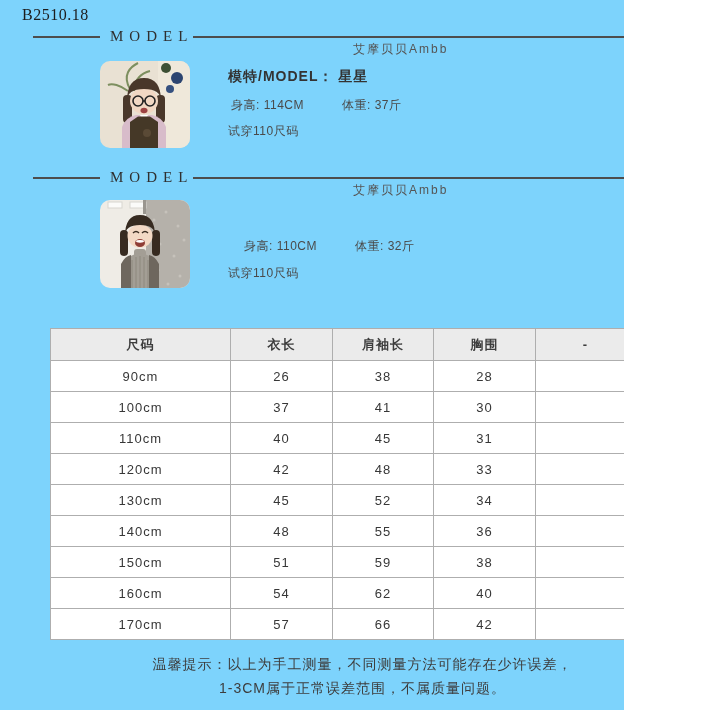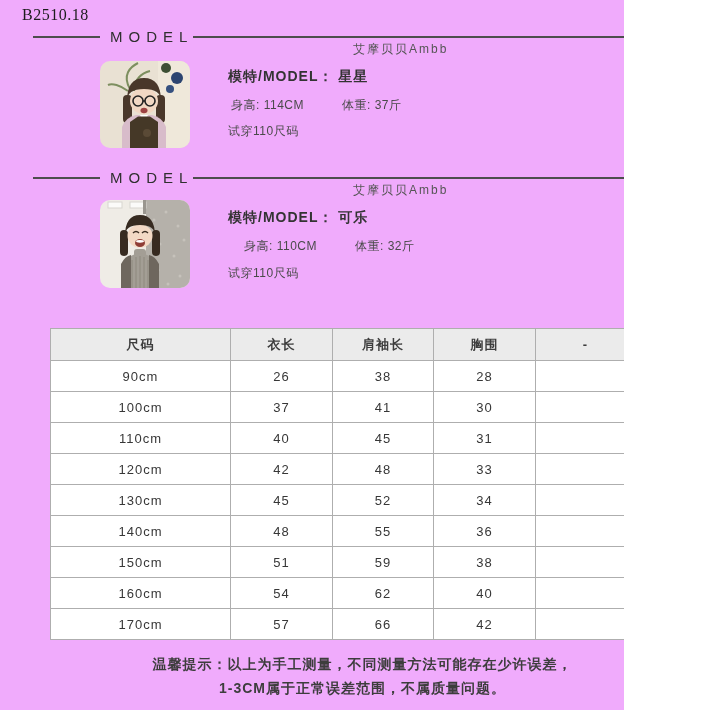--- a/index.html
+++ b/index.html
@@ -1,41 +1,41 @@
 <!DOCTYPE html>
 <html><head>
 <meta charset="utf-8">
 <style>
   * { margin: 0; padding: 0; box-sizing: border-box; }
   html, body { background: #ffffff; }
   #canvas {
     position: relative;
     width: 624px;
     height: 710px;
-    background: #f0abfc;
+    background: #7dd3fc;
     overflow: hidden;
     font-family: "Liberation Sans", "DejaVu Sans", sans-serif;
     color: #3a3a3a;
   }
   .product-code {
     position: absolute;
     left: 22px; top: 6px;
     font-family: "Liberation Serif", "DejaVu Serif", serif;
     font-size: 16px;
     color: #1c1c1c;
     letter-spacing: 0.5px;
   }
   .model-header-line {
     position: absolute;
     height: 2px;
     background: #4d4d4d;
   }
   .model-header-title {
     position: absolute;
-    font-family: Liberation Sans, sans-serif;
+    font-family: Liberation Serif, serif;
     font-size: 15px;
     letter-spacing: 6px;
     color: #2f2f2f;
   }
   .brand-name {
     position: absolute;
     left: 353px;
     width: 280px;
     text-align: left;
     font-size: 12px;
@@ -100,21 +100,21 @@
     background: #ffffff;
     color: #373737;
     font-weight: 500;
   }
   .tips {
     position: absolute;
     left: 50px; top: 652px;
     width: 625px;
     text-align: center;
     font-size: 14px;
-    font-weight: 700;
+    font-weight: 400;
     line-height: 24px;
     letter-spacing: 1px;
     color: #3d3d3d;
   }
 </style>
 </head>
 <body>
 
 <div id="canvas">
 
@@ -203,21 +203,20 @@
           <path d="M36 57 V 88"></path>
           <path d="M40 56 V 88"></path>
           <path d="M44 57 V 88"></path>
           <path d="M48 60 V 88"></path>
       </g>
       <path d="M21 88 L21 64 Q 25 56 31 55 L31 88 Z" fill="#6e675e"></path>
       <path d="M59 88 L59 64 Q 55 56 49 55 L49 88 Z" fill="#6e675e"></path>
     </g>
   </svg>
 
-  <div class="model-name-line" style="top:209px;">模特/MODEL： 可乐</div>
   <div class="model-stats" style="top:238px;margin-left:13px;">
     <span class="model-stat-height">身高: 110CM</span>
     <span class="model-stat-weight">体重: 32斤</span>
   </div>
   <div class="model-fit" style="top:265px;">试穿110尺码</div>
 
   <table class="size-table">
     <colgroup>
       <col style="width:180px">
         <col style="width:102px">

